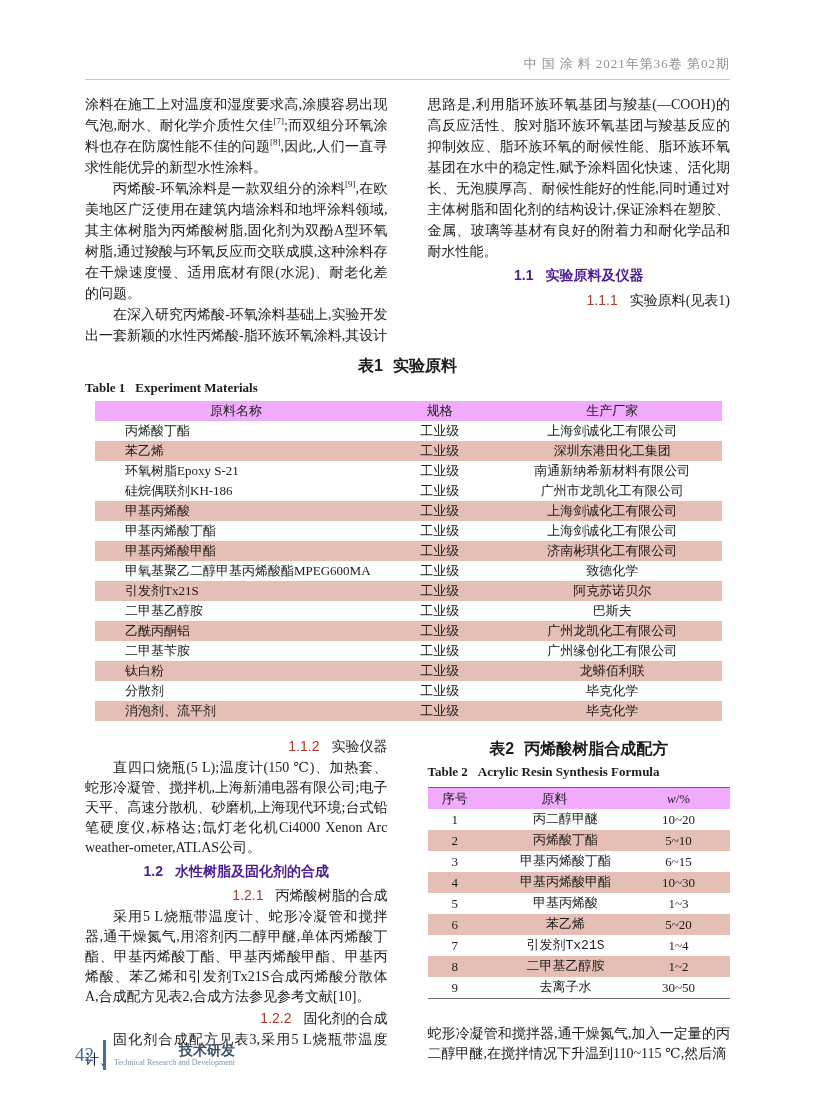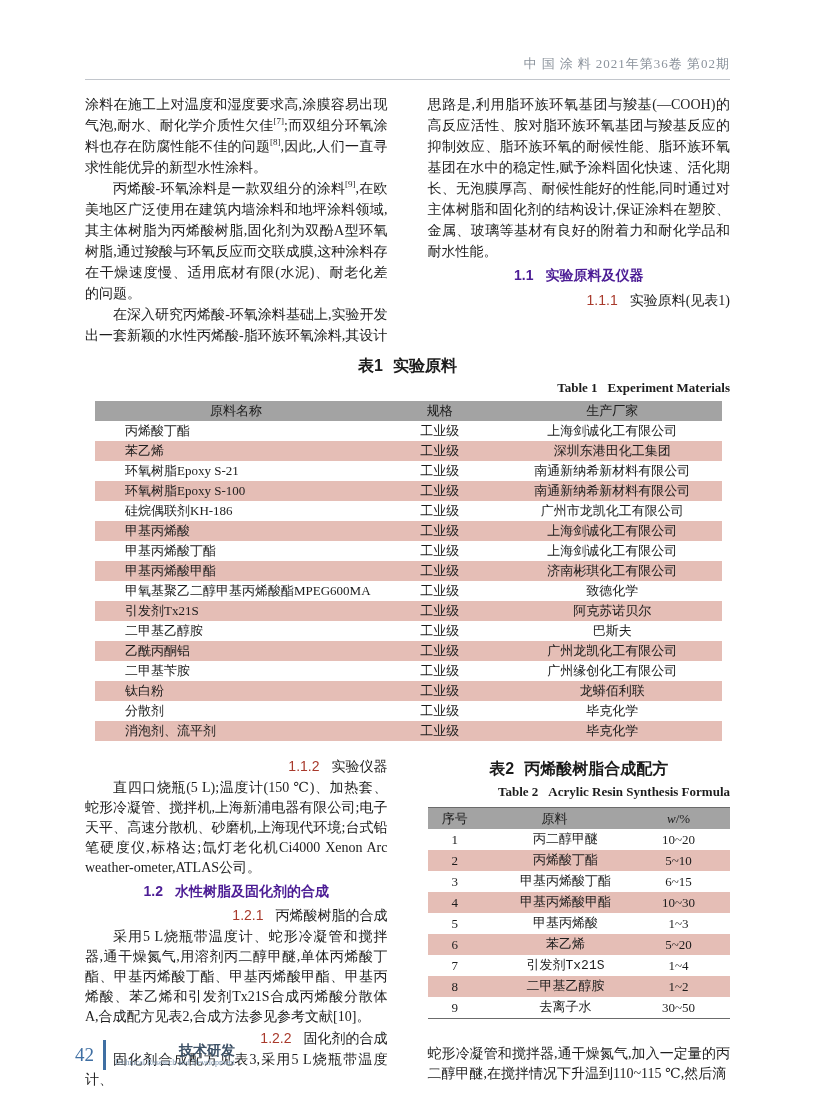--- a/index.html
+++ b/index.html
@@ -27,24 +27,24 @@
   .h2{color:#4c1d95;font-family:"Liberation Sans","DejaVu Sans",sans-serif;
     font-weight:bold;font-size:14px;margin:3px 0 4px 0;text-align:center;}
   .h2 .num{margin-right:12px;}
   .h3{font-size:14px;margin:1px 0 1px 0;text-align:right;}
   .h3 .num{color:#a8392b;font-family:"Liberation Sans","DejaVu Sans",sans-serif;margin-right:12px;}
   
   .tableblock{margin-top:10px;}
   .tbl-title-zh{text-align:center;font-weight:bold;font-size:16px;
     font-family:"Liberation Sans","DejaVu Sans",sans-serif;}
   .tbl-title-zh .lbl{margin-right:10px;}
-  .tbl-title-en{text-align:right;font-weight:bold;font-size:13px;margin:3px 0 5px 0;}
+  .tbl-title-en{text-align:left;font-weight:bold;font-size:13px;margin:3px 0 5px 0;}
   .tbl-title-en .lbl{margin-right:10px;}
   table{width:100%;border-collapse:collapse;font-size:13px;table-layout:fixed;}
-  th{background:#a3a3a3;font-weight:normal;}
+  th{background:#f0abfc;font-weight:normal;}
   th,td{text-align:center;height:20px;padding:0 4px;overflow:hidden;white-space:nowrap;}
   tr.alt td{background:#e5beb6;}
   #table1{width:627px;margin-left:10px;}
   #table1 col.c1{width:45%;} #table1 col.c2{width:20%;} #table1 col.c3{width:35%;}
   #table1 td:first-child{text-align:left;padding-left:30px;}
   #table2{border-top:1px solid #6b6b6b;border-bottom:1px solid #6b6b6b;}
   #table2 col.c1{width:18%;} #table2 col.c2{width:48%;} #table2 col.c3{width:34%;}
   #table2 th,#table2 td{height:21px;}
   #table2 td:nth-child(2){text-align:center;padding-left:26px;font-family:Liberation Mono, monospace;}
   .witalic{font-style:italic;}
@@ -106,25 +106,20 @@
             <tr class="alt">
               <td>苯乙烯</td>
               <td>工业级</td>
               <td>深圳东港田化工集团</td>
             </tr>
             <tr>
               <td>环氧树脂Epoxy S-21</td>
               <td>工业级</td>
               <td>南通新纳希新材料有限公司</td>
             </tr>
-            <tr class="alt">
-              <td>环氧树脂Epoxy S-100</td>
-              <td>工业级</td>
-              <td>南通新纳希新材料有限公司</td>
-            </tr>
             <tr>
               <td>硅烷偶联剂KH-186</td>
               <td>工业级</td>
               <td>广州市龙凯化工有限公司</td>
             </tr>
             <tr class="alt">
               <td>甲基丙烯酸</td>
               <td>工业级</td>
               <td>上海剑诚化工有限公司</td>
             </tr>

